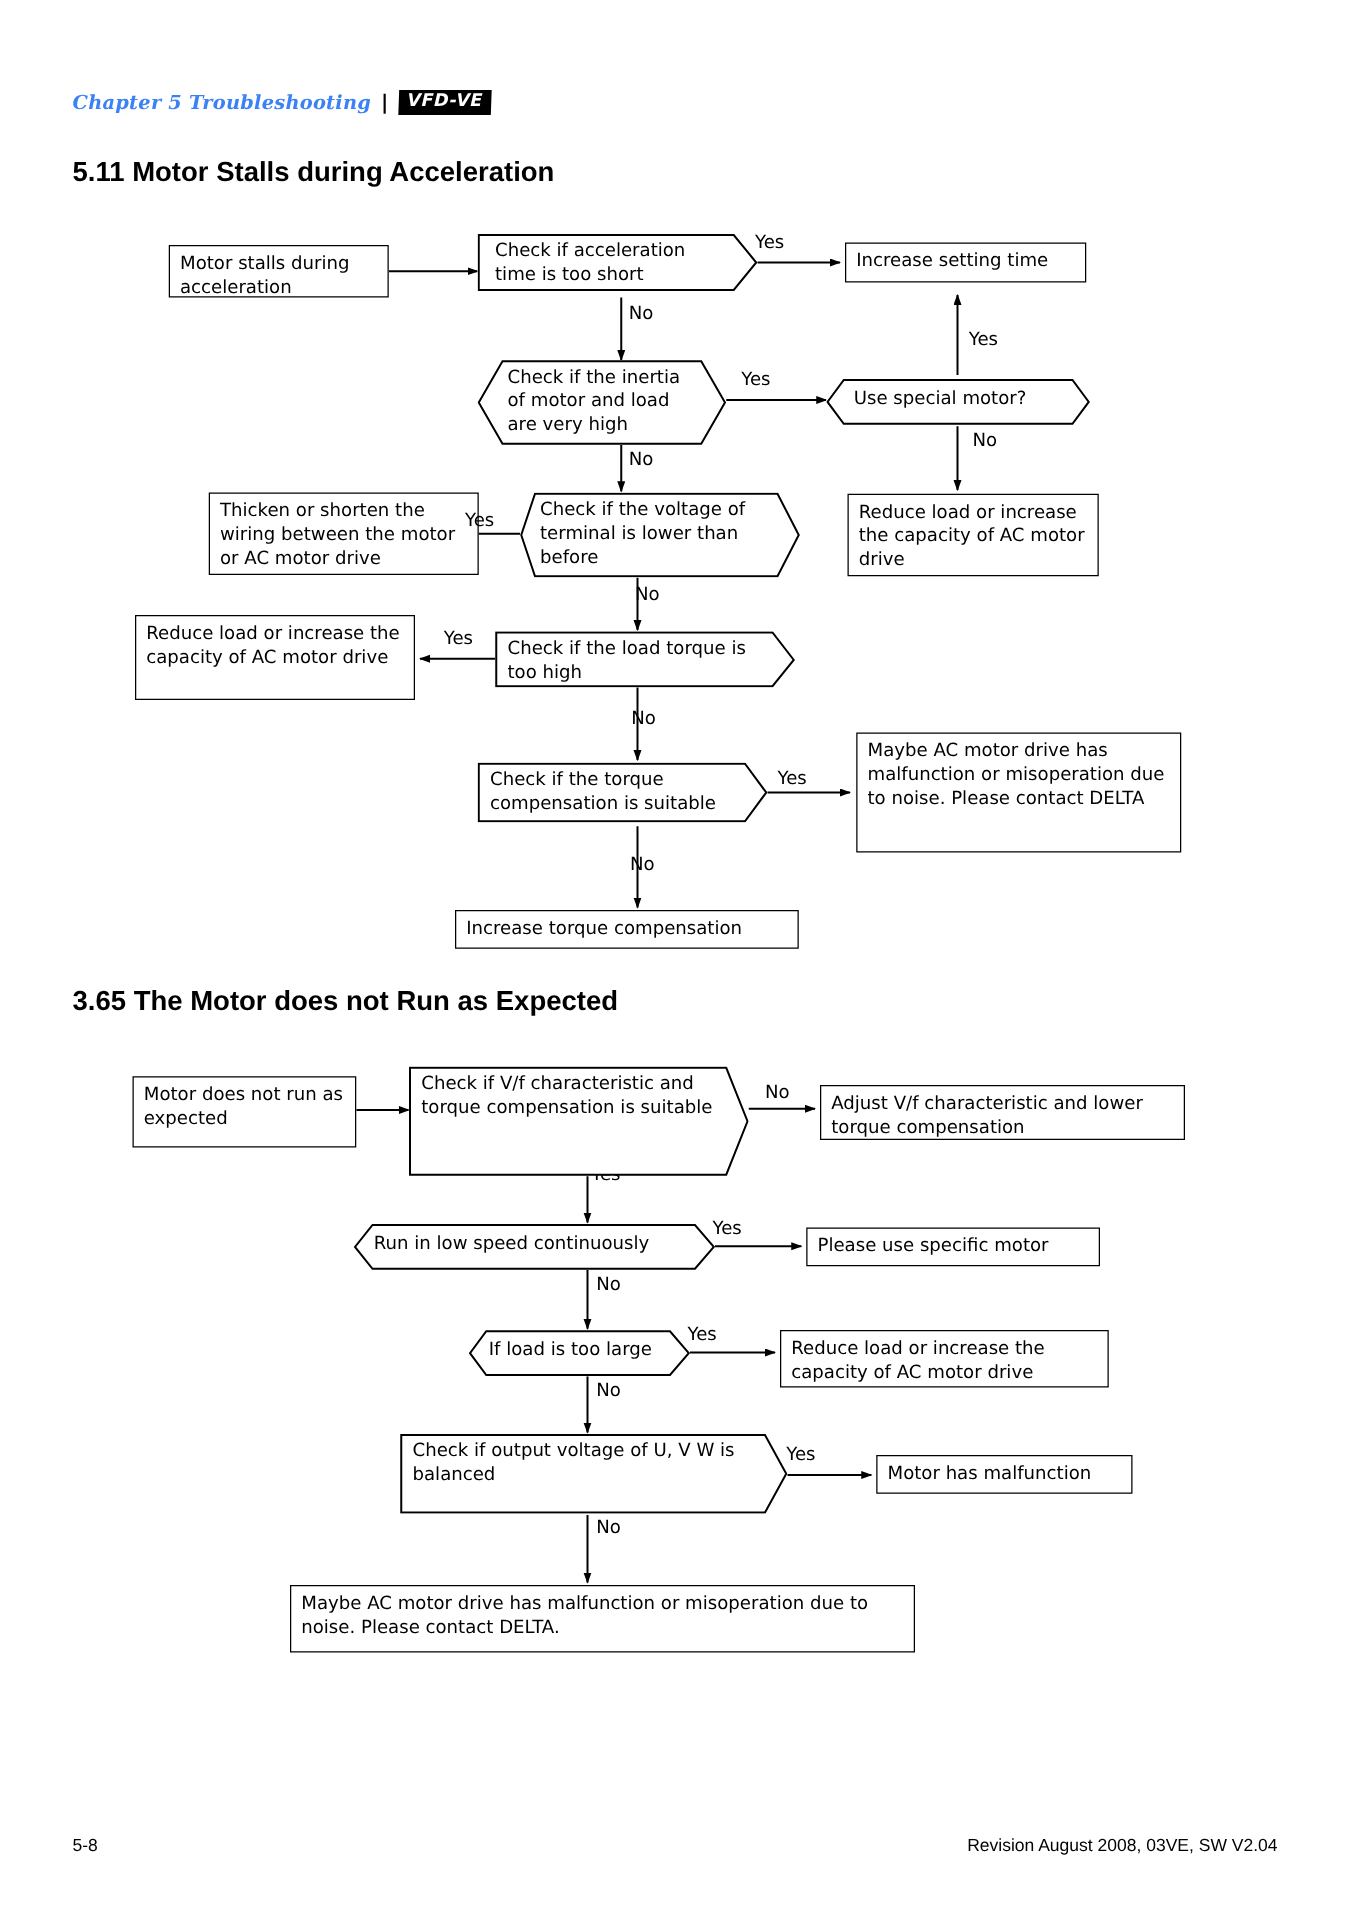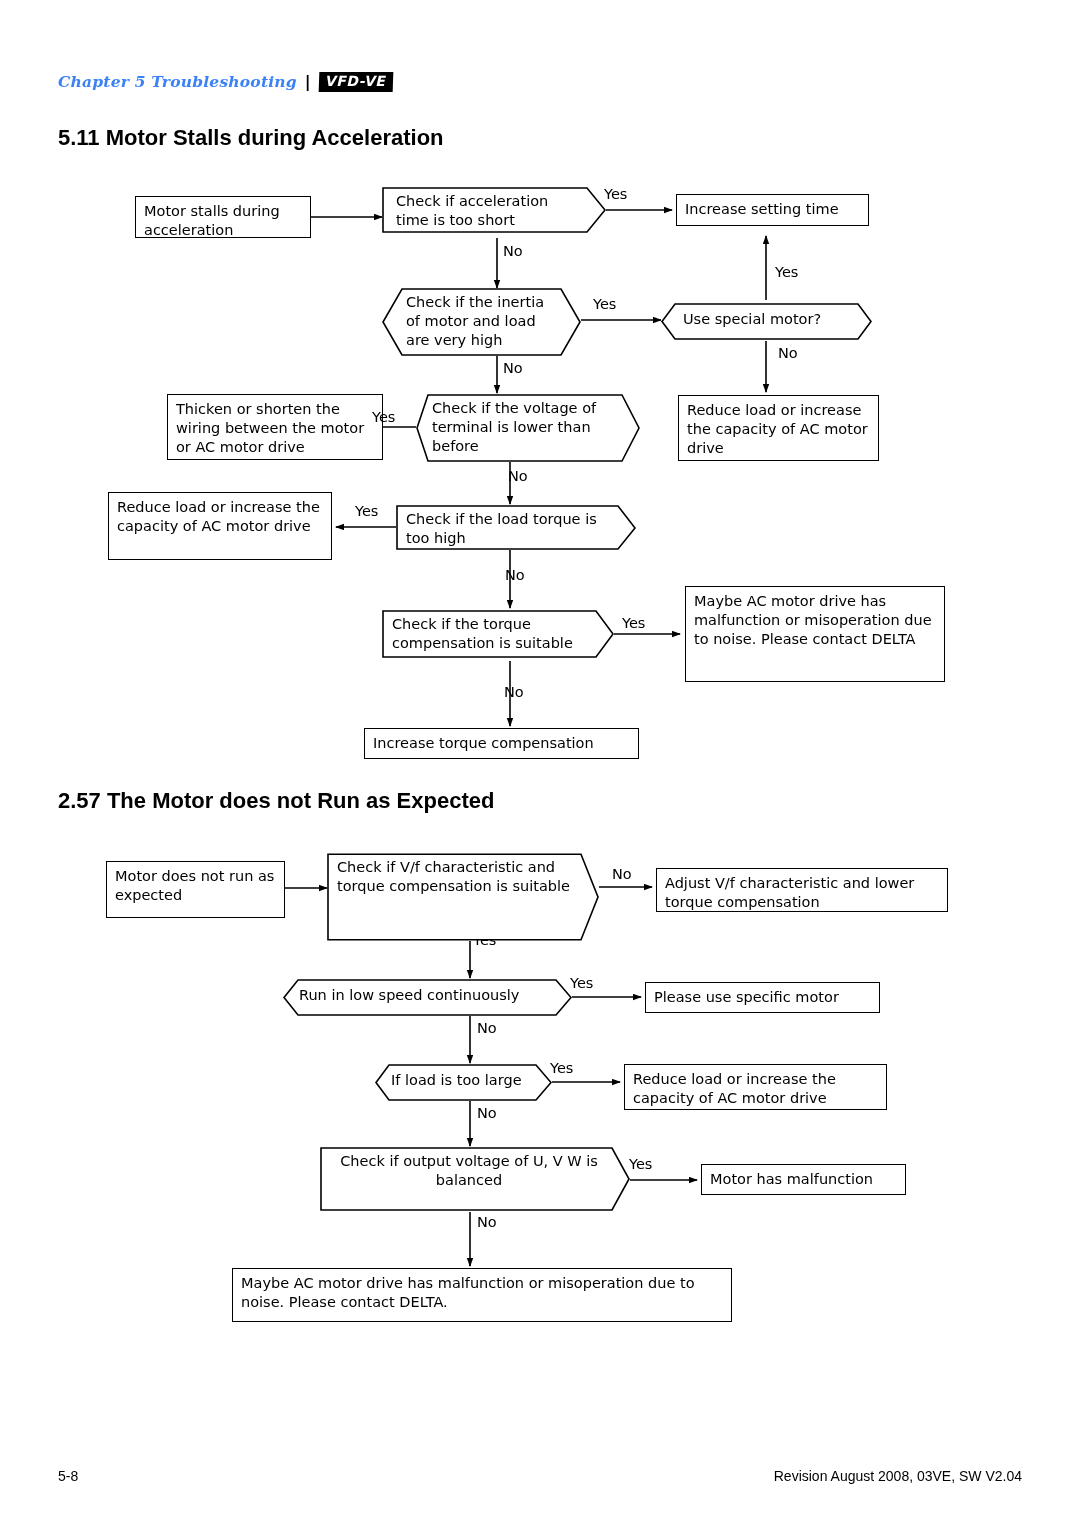--- a/index.html
+++ b/index.html
@@ -140,21 +140,21 @@
 
 <div class="page">
 
   <div class="header">
     <span class="header-text">Chapter 5  Troubleshooting</span>
     <span class="header-bar">|</span>
     <span class="logo">VFD-VE</span>
   </div>
 
   <div class="sec-title" id="sec-511">5.11 Motor Stalls during Acceleration</div>
-  <div class="sec-title" id="sec-512">2.57 The Motor does not Run as Expected</div>
+  <div class="sec-title" id="sec-512">3.65 The Motor does not Run as Expected</div>
 
   <svg class="arrows" viewBox="0 0 1080 1534">
     <defs>
       <marker id="ah" markerWidth="9" markerHeight="9" refX="8" refY="3.2" orient="auto" markerUnits="userSpaceOnUse">
         <path d="M0,0 L9,3.2 L0,6.4 z" fill="#000"></path>
       </marker>
     </defs>
     <g stroke="#000" stroke-width="1.6" fill="none" marker-end="url(#ah)">
 
       <path d="M311,217 L382,217"></path>
@@ -316,21 +316,21 @@
     <svg viewBox="0 0 177 37" preserveAspectRatio="none">
       <polygon points="14,1 161,1 176,18.5 161,36 14,36 1,18.5" fill="#fff" stroke="#000" stroke-width="1.6" vector-effect="non-scaling-stroke"></polygon>
     </svg>
     <span class="hex-txt" style="padding:7px 16px 5px 16px;">If load is too large</span>
   </div>
 
   <div class="node rect" style="left:624px; top:1064px; width:263px; height:46px;">
     <span>Reduce load or increase the capacity of AC motor drive</span>
   </div>
 
-  <div class="node hex" style="left:320px; top:1147px; width:310px; height:64px;text-align:center;">
+  <div class="node hex" style="left:320px; top:1147px; width:310px; height:64px;">
     <svg viewBox="0 0 310 64" preserveAspectRatio="none">
       <polygon points="1,1 292,1 309,32 292,63 1,63" fill="#fff" stroke="#000" stroke-width="1.6" vector-effect="non-scaling-stroke"></polygon>
     </svg>
     <span class="hex-txt" style="padding-left:10px;">Check if output voltage of U, V W is balanced</span>
   </div>
 
   <div class="node rect" style="left:701px; top:1164px; width:205px; height:31px;">
     <span>Motor  has malfunction</span>
   </div>
 

